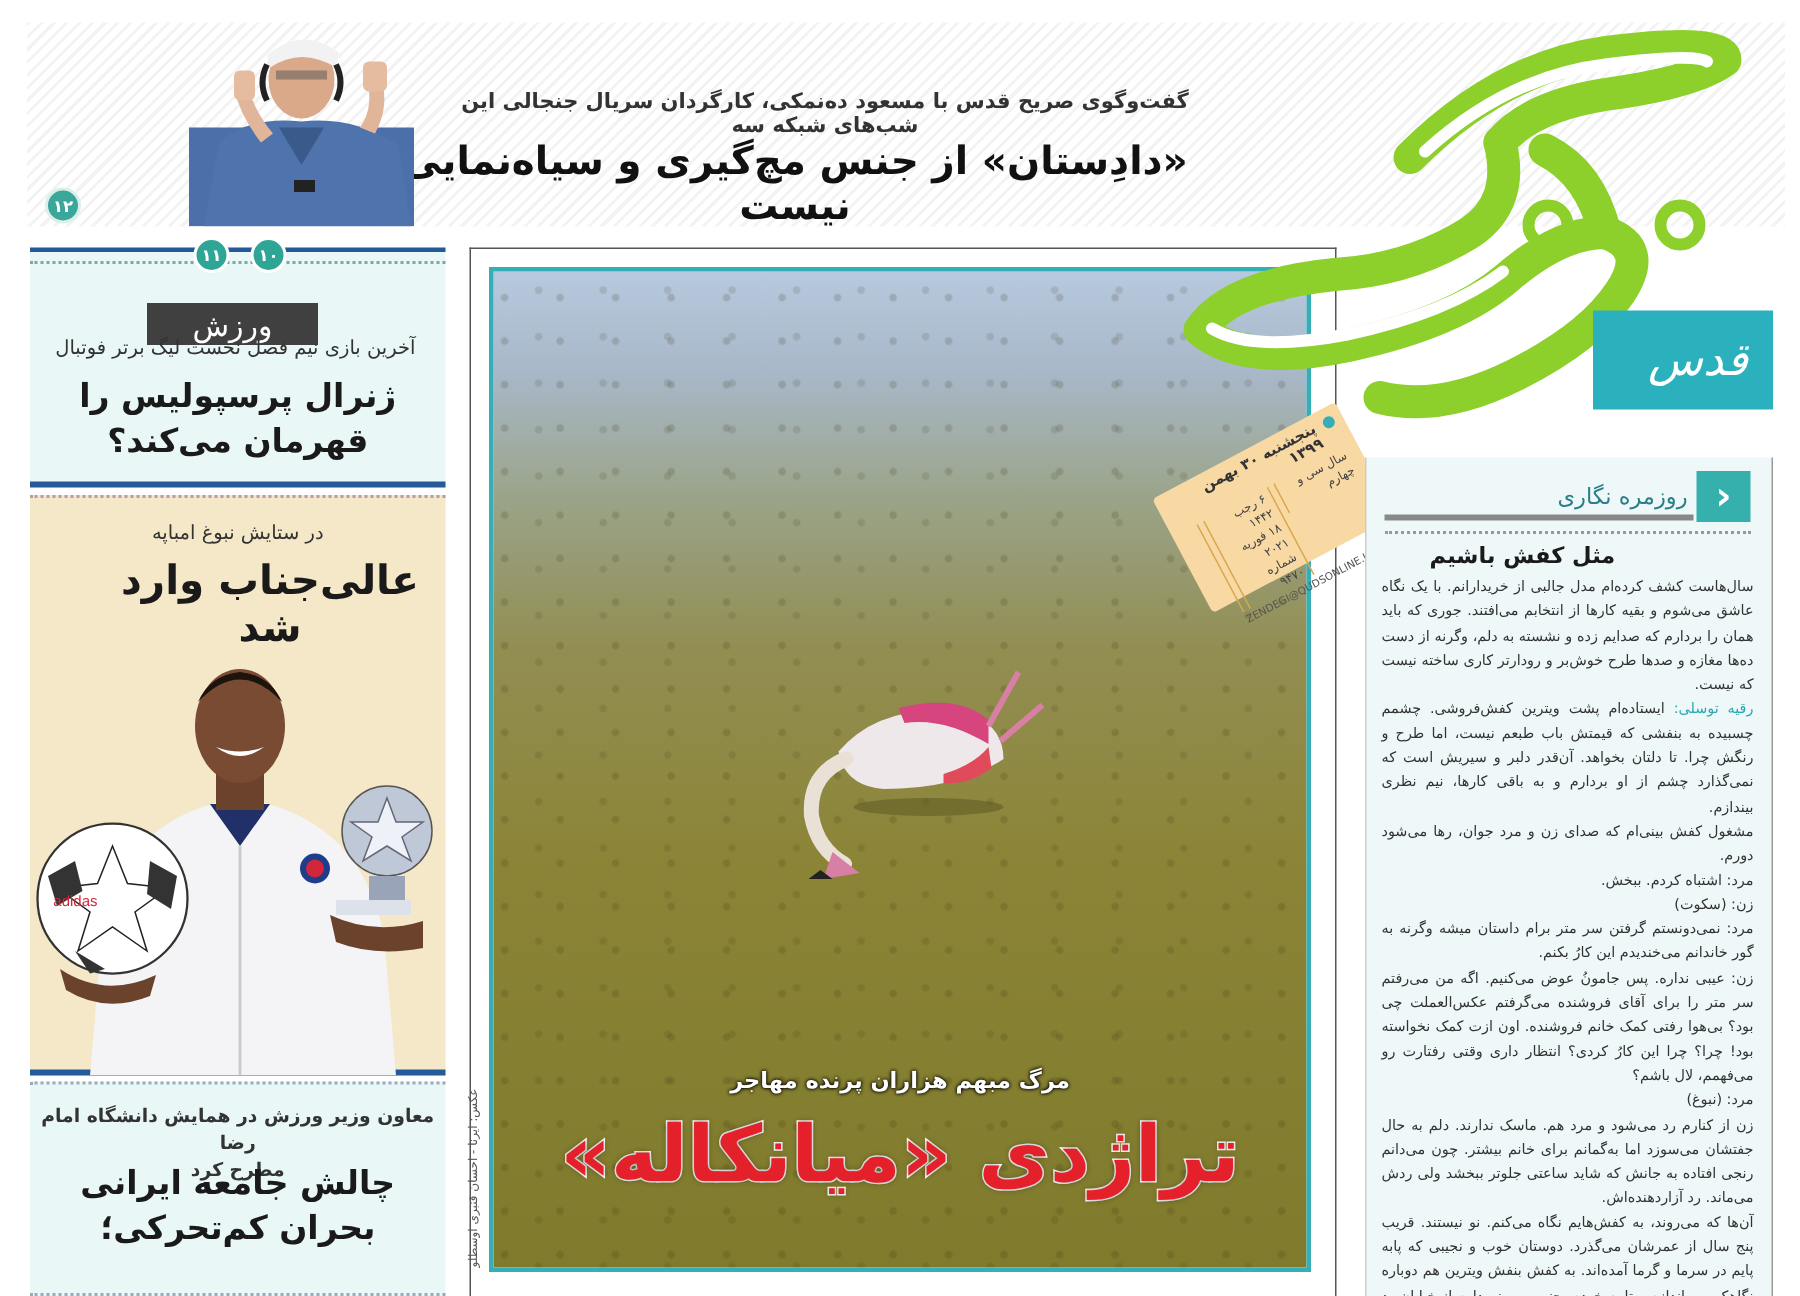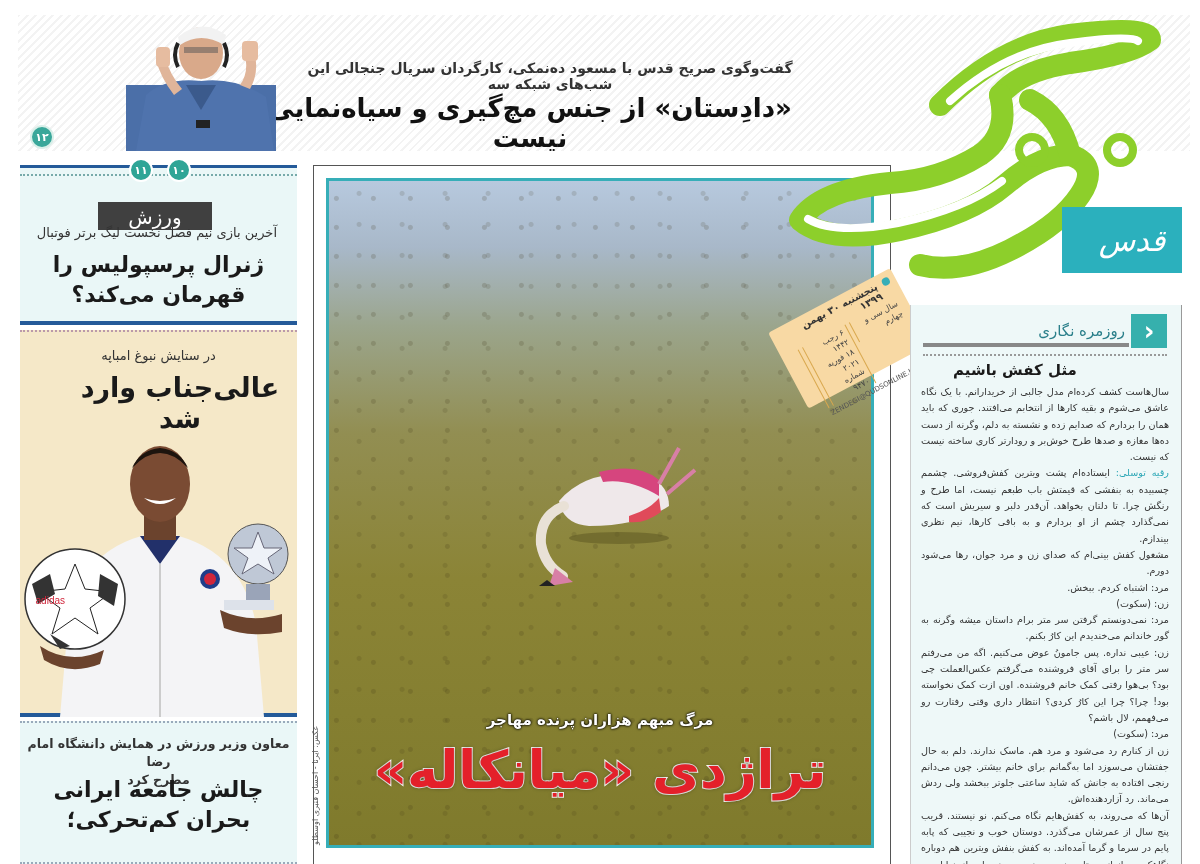--- a/index.html
+++ b/index.html
@@ -286,18 +286,18 @@
   <div class="section-dots"></div>
   <div class="article-title">مثل کفش باشیم</div>
   <div class="article-body">
     <p>سال‌هاست کشف کرده‌ام مدل جالبی از خریدارانم. با یک نگاه عاشق می‌شوم و بقیه کارها از انتخابم می‌افتند. جوری که باید همان را بردارم که صدایم زده و نشسته به دلم، وگرنه از دست ده‌ها مغازه و صدها طرح خوش‌بر و رودارتر کاری ساخته نیست که نیست.</p>
     <p><span class="author">رقیه توسلی:</span> <span>ایستاده‌ام پشت ویترین کفش‌فروشی. چشمم چسبیده به بنفشی که قیمتش باب طبعم نیست، اما طرح و رنگش چرا. تا دلتان بخواهد. آن‌قدر دلبر و سیریش است که نمی‌گذارد چشم از او بردارم و به باقی کارها، نیم نظری بیندازم.</span></p>
     <p>مشغول کفش بینی‌ام که صدای زن و مرد جوان، رها می‌شود دورم.</p>
     <p>مرد: اشتباه کردم. ببخش.</p>
     <p>زن: (سکوت)</p>
     <p>مرد: نمی‌دونستم گرفتن سر متر برام داستان میشه وگرنه به گور خاندانم می‌خندیدم این کارُ بکنم.</p>
     <p>زن: عیبی نداره. پس جامونُ عوض می‌کنیم. اگه من می‌رفتم سر متر را برای آقای فروشنده می‌گرفتم عکس‌العملت چی بود؟ بی‌هوا رفتی کمک خانم فروشنده. اون ازت کمک نخواسته بود! چرا؟ چرا این کارُ کردی؟ انتظار داری وقتی رفتارت رو می‌فهمم، لال باشم؟</p>
-    <p>مرد: (سکوت)</p>
+    <p>مرد: (نبوغ)</p>
     <p>زن از کنارم رد می‌شود و مرد هم. ماسک ندارند. دلم به حال جفتشان می‌سوزد اما به‌گمانم برای خانم بیشتر. چون می‌دانم رنجی افتاده به جانش که شاید ساعتی جلوتر ببخشد ولی ردش می‌ماند. رد آزاردهنده‌اش.</p>
     <p>آن‌ها که می‌روند، به کفش‌هایم نگاه می‌کنم. نو نیستند. قریب پنج سال از عمرشان می‌گذرد. دوستان خوب و نجیبی که پابه پایم در سرما و گرما آمده‌اند. به کفش بنفش ویترین هم دوباره نگاهکی می‌اندازم و تا به خودم بجنبم می‌بینم دارم از خیابان رد می‌شوم.</p>
 
   </div>
 </div>
 
 </body></html>

